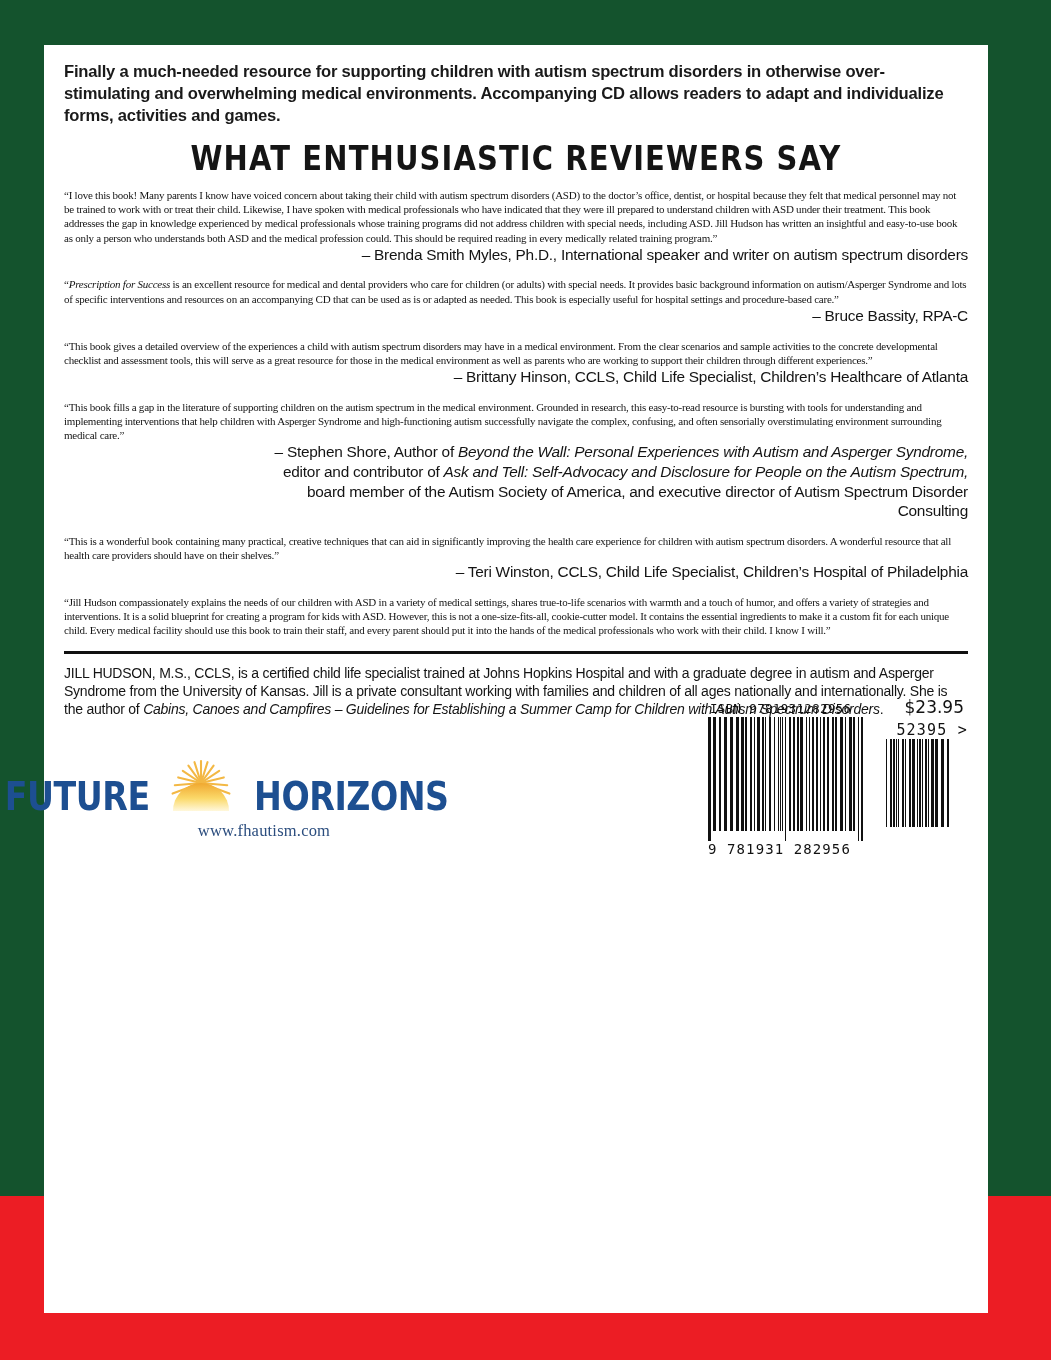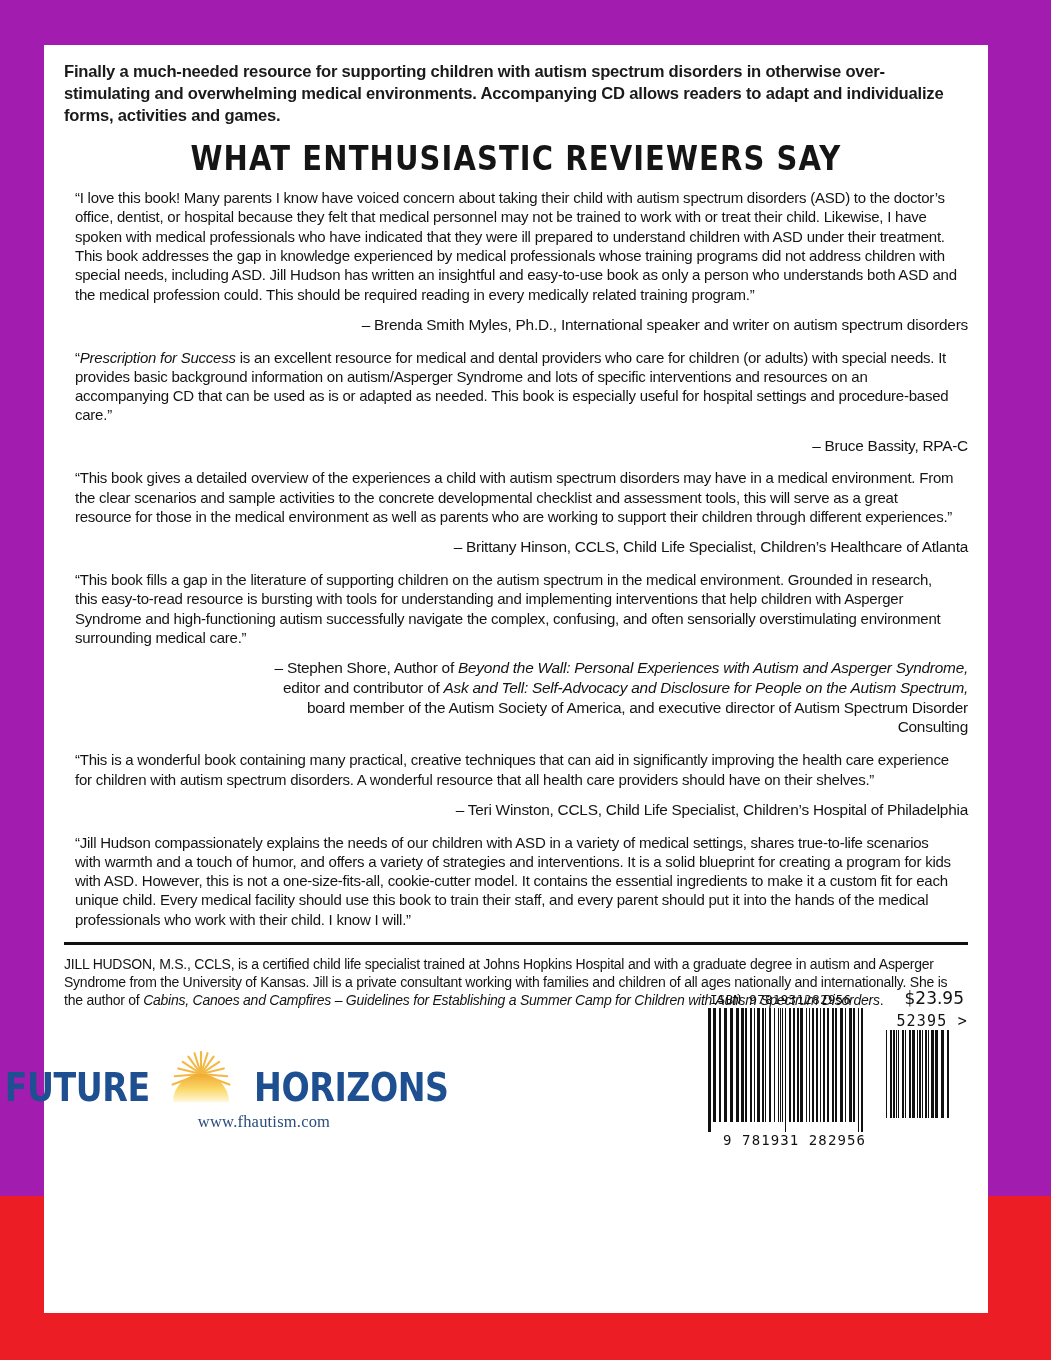--- a/index.html
+++ b/index.html
@@ -10,21 +10,21 @@
     width: 1051px;
     height: 1360px;
     background: #ec1d24;
     font-family: "Liberation Sans", sans-serif;
     overflow: hidden;
   }
   .cover {
     position: relative;
     width: 1051px;
     height: 1196px;
-    background: #a21caf;
+    background: #14532d;
   }
   .panel {
     position: absolute;
     left: 44px;
     top: 45px;
     width: 944px;
     height: 1268px;
     background: #ffffff;
     box-sizing: border-box;
     padding: 16px 18px 0 18px;
@@ -52,26 +52,27 @@
     transform-origin: center;
   }
   
   .reviews {
     padding: 0 2px;
   }
   .review {
     margin-bottom: 13px;
   }
   .review-body {
-    font-size: 15px;
+    font-size: 11px;
     line-height: 1.285;
     color: #141414;
     letter-spacing: -0.24px;
-    margin: 11px;
+    margin: 0;
     text-align: left;
+    font-family: Liberation Serif, serif;
   }
   .review-attr {
     font-size: 15.4px;
     line-height: 1.285;
     color: #141414;
     letter-spacing: -0.24px;
     margin: 0;
     padding-left: 190px;
     text-indent: -14px;
     text-align: right;
@@ -208,21 +209,20 @@
   .bc-digits {
     position: absolute;
     left: 0px;
     top: 140px;
     width: 158px;
     font-family: "DejaVu Sans Mono", monospace;
     font-size: 14px;
     letter-spacing: 1.1px;
     color: #111;
     white-space: nowrap;
-    text-align: right;
   }
   .bars { display: block; }
 </style>
 </head>
 <body>
 
 <div class="cover">
   <div class="panel">
 
     <p class="intro">Finally a much-needed resource for supporting children with autism spectrum disorders in otherwise over-stimulating and overwhelming medical environments. Accompanying CD allows readers to adapt and individualize forms, activities and games.</p>

